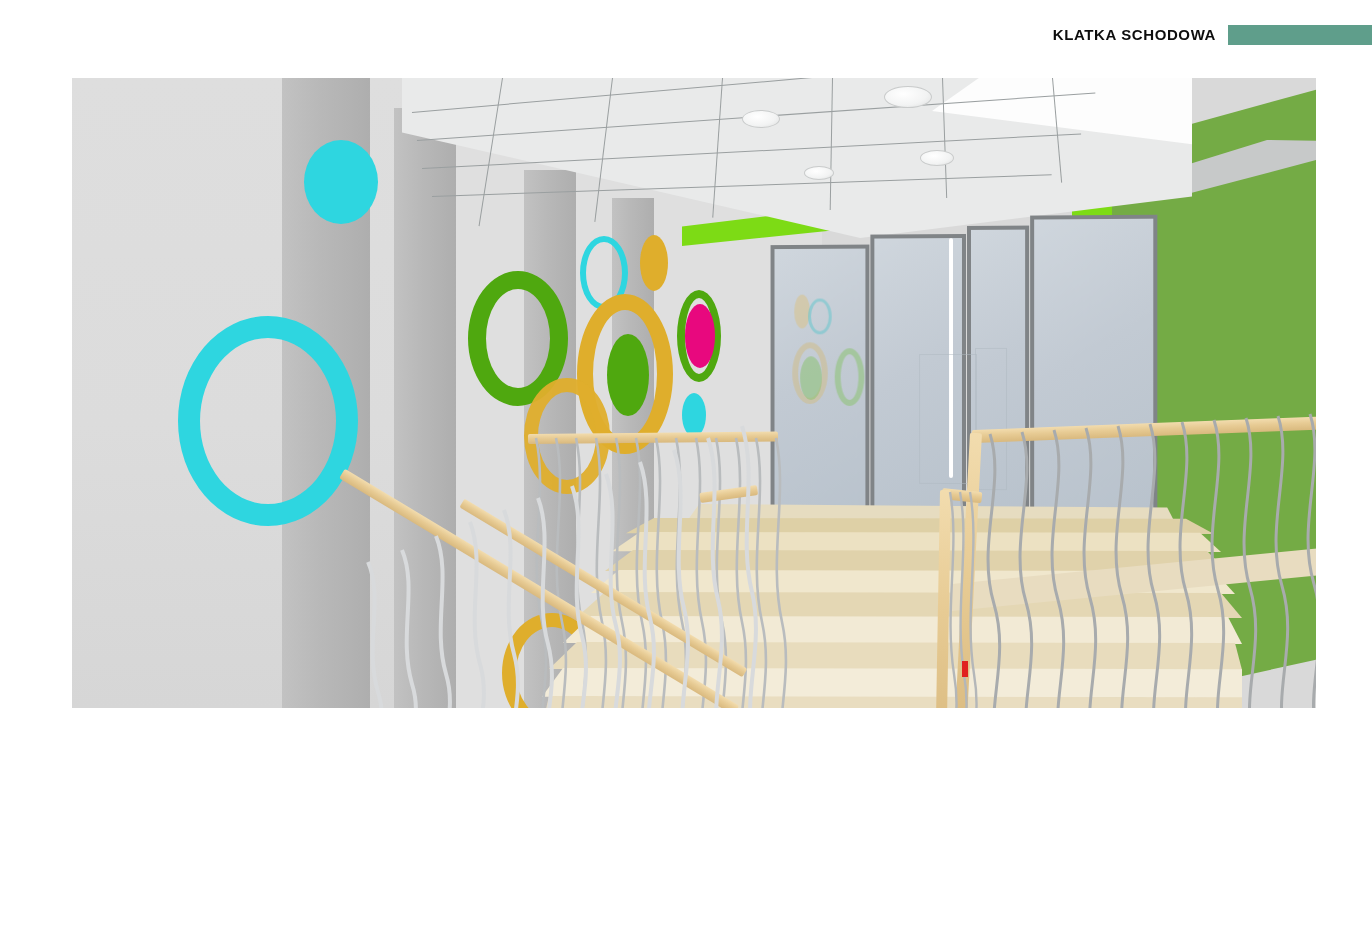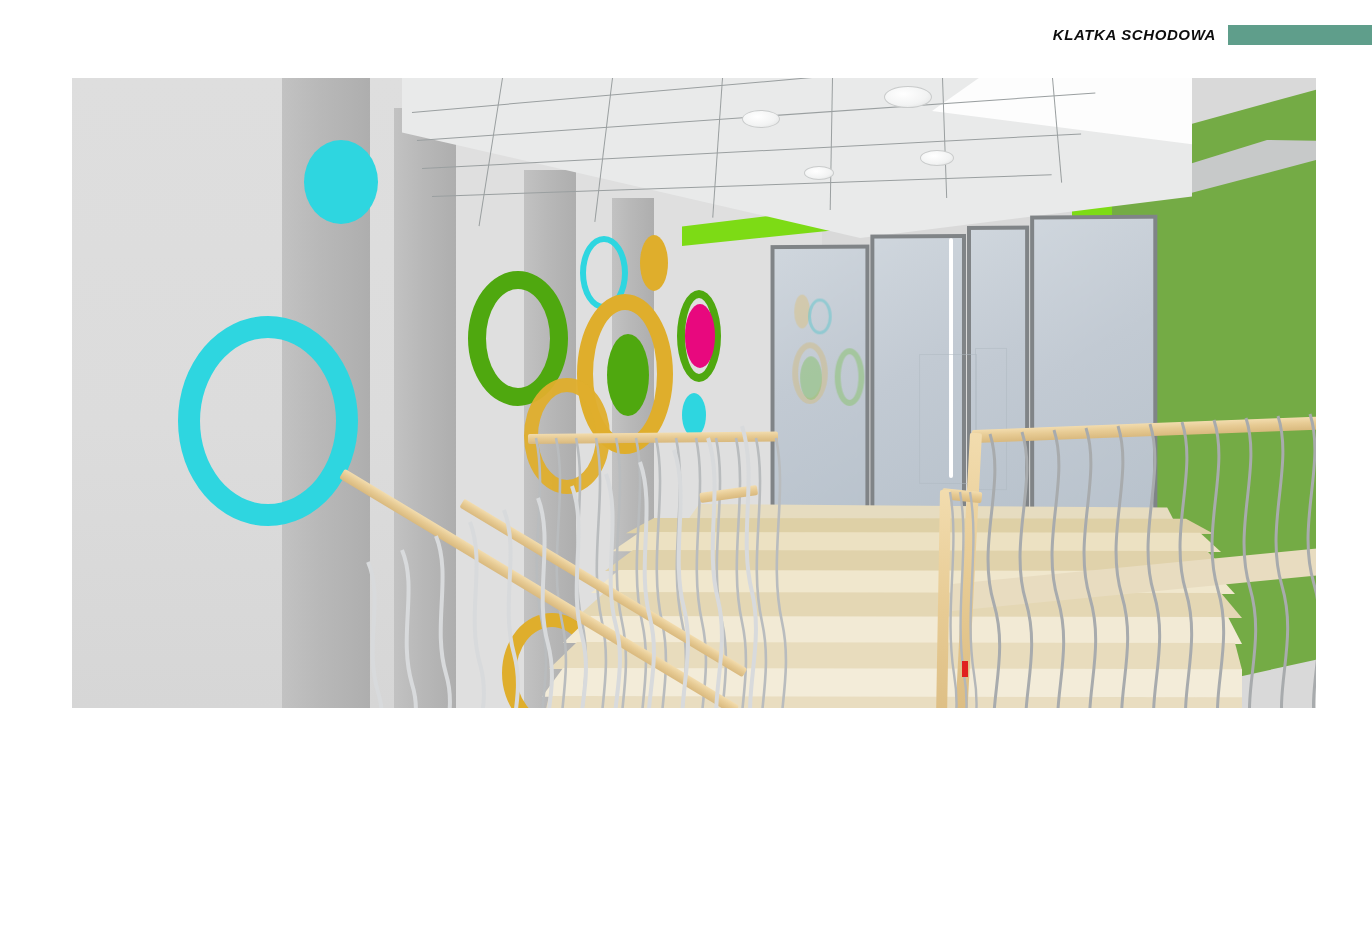--- a/index.html
+++ b/index.html
@@ -6,21 +6,21 @@
   body{
     width:1372px;height:939px;
     background:#ffffff;
     font-family:"Liberation Sans", sans-serif;
     overflow:hidden;
     position:relative;
   }
 
   
   #slide-header{
-    position:absolute; left:0; top:0; width:1372px; height:56px;font-style:italic;
+    position:absolute; left:0; top:0; width:1372px; height:56px;
   }
   #header-title{
     position:absolute; right:156px; top:26px;
     font-size:15px; font-weight:bold; letter-spacing:.6px;
     color:#0d0d0d; white-space:nowrap;
   }
   #header-accent-bar{
     position:absolute; left:1228px; top:25px; width:144px; height:20px;
     background:#5f9e8b;
   }

